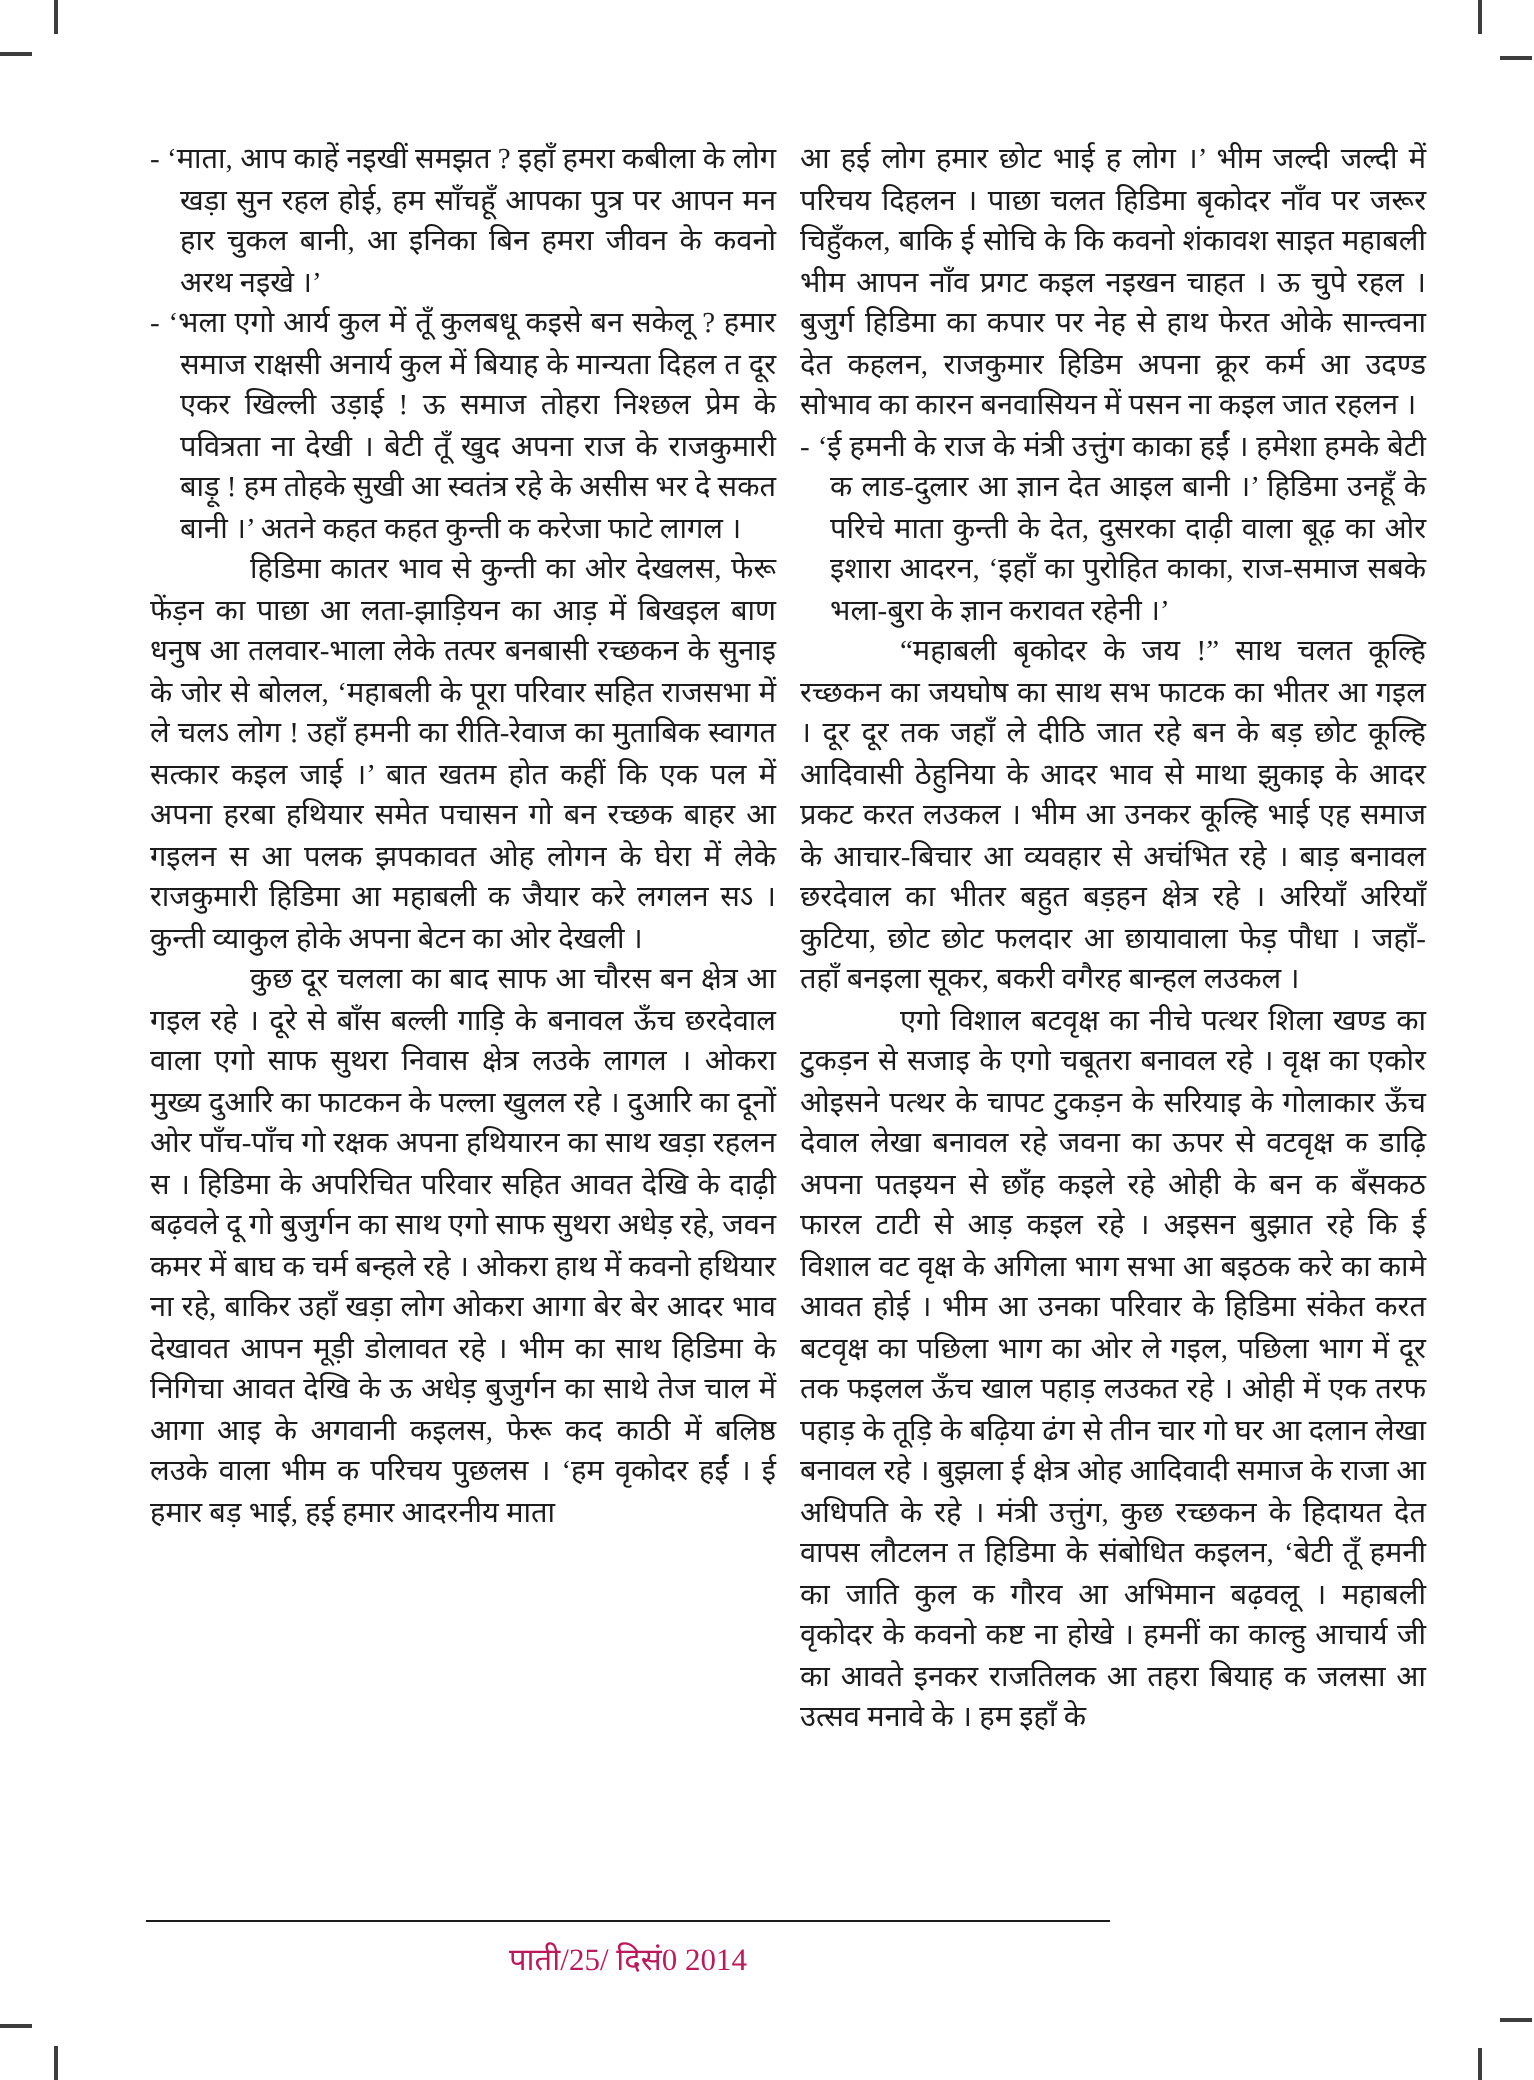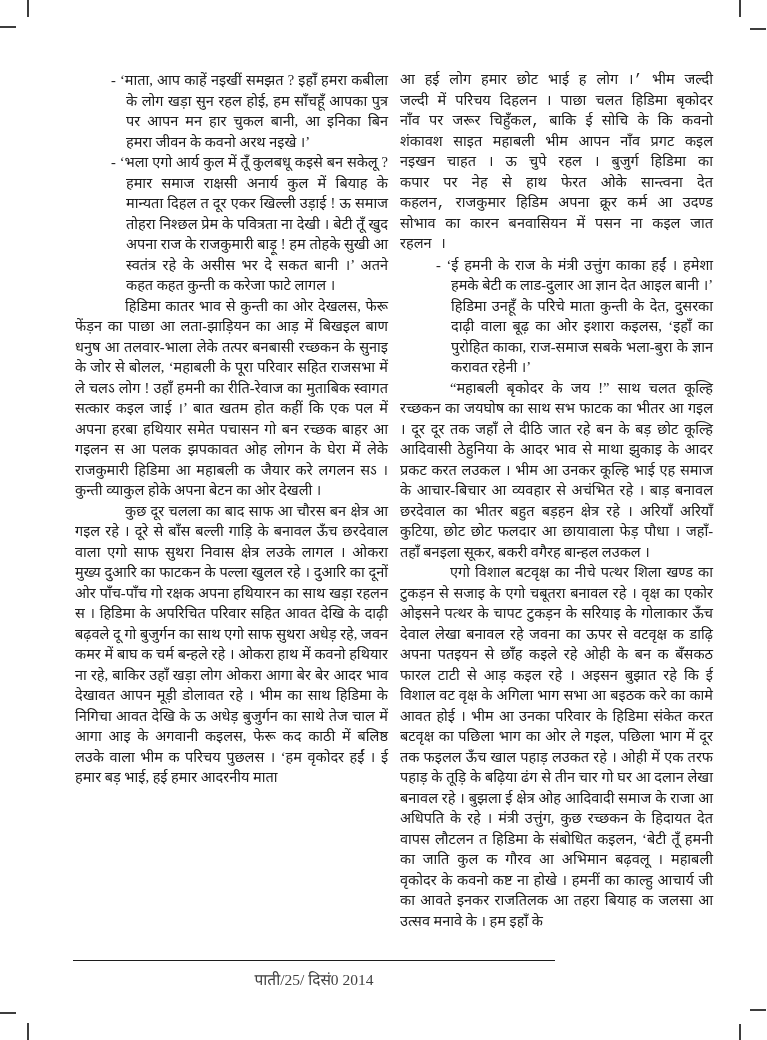--- a/index.html
+++ b/index.html
@@ -32,40 +32,40 @@
     gap: 12px;
   }
   .column {
     width: 313px;
     font-size: 14.5px;
     line-height: 20.5px;
     text-align: justify;
     letter-spacing: 0;
   }
   .column p { margin: 0; padding: 0; }
-  .column p.bullet { padding-left: 15px; text-indent: -15px; margin-left: 36px; }
+  .column p.bullet { padding-left: 15px; text-indent: -15px; }
   .column p.indent { text-indent: 50px; }
-  .column p.cont   { text-indent: 0; font-family: Liberation Mono, monospace; }
+  .column p.cont   { text-indent: 0; }
 
   .footer-rule {
     position: absolute;
     left: 73px;
     top: 960px;
     width: 482px;
     height: 0;
     border-top: 1.5px solid #1c1c1c;
   }
   .footer-text {
     position: absolute;
     left: 73px;
     top: 968px;
     width: 482px;
     text-align: center;
     font-size: 15.5px;
-    color: #404040;
+    color: #be185d;
   }
 </style>
 </head>
 <body>
 
 <div class="page">
 
   <div class="crop tl-v"></div>
   <div class="crop tl-h"></div>
   <div class="crop tr-v"></div>
@@ -77,21 +77,21 @@
 
   <div class="content">
     <div class="column">
       <p class="bullet">- ‘माता, आप काहें नइखीं समझत ? इहाँ हमरा कबीला के लोग खड़ा सुन रहल होई, हम साँचहूँ आपका पुत्र पर आपन मन हार चुकल बानी, आ इनिका बिन हमरा जीवन के कवनो अरथ नइखे ।’</p>
       <p class="bullet">- ‘भला एगो आर्य कुल में तूँ कुलबधू कइसे बन सकेलू ? हमार समाज राक्षसी अनार्य कुल में बियाह के मान्यता दिहल त दूर एकर खिल्ली उड़ाई ! ऊ समाज तोहरा निश्छल प्रेम के पवित्रता ना देखी । बेटी तूँ खुद अपना राज के राजकुमारी बाड़ू ! हम तोहके सुखी आ स्वतंत्र रहे के असीस भर दे सकत बानी ।’ अतने कहत कहत कुन्ती क करेजा फाटे लागल ।</p>
       <p class="indent">हिडिमा कातर भाव से कुन्ती का ओर देखलस, फेरू फेंड़न का पाछा आ लता-झाड़ियन का आड़ में बिखइल बाण धनुष आ तलवार-भाला लेके तत्पर बनबासी रच्छकन के सुनाइ के जोर से बोलल, ‘महाबली के पूरा परिवार सहित राजसभा में ले चलऽ लोग ! उहाँ हमनी का रीति-रेवाज का मुताबिक स्वागत सत्कार कइल जाई ।’ बात खतम होत कहीं कि एक पल में अपना हरबा हथियार समेत पचासन गो बन रच्छक बाहर आ गइलन स आ पलक झपकावत ओह लोगन के घेरा में लेके राजकुमारी हिडिमा आ महाबली क जैयार करे लगलन सऽ । कुन्ती व्याकुल होके अपना बेटन का ओर देखली ।</p>
       <p class="indent">कुछ दूर चलला का बाद साफ आ चौरस बन क्षेत्र आ गइल रहे । दूरे से बाँस बल्ली गाड़ि के  बनावल ऊँच छरदेवाल वाला एगो साफ सुथरा निवास क्षेत्र लउके लागल । ओकरा मुख्य दुआरि का फाटकन के पल्ला खुलल रहे । दुआरि का दूनों ओर पाँच-पाँच गो रक्षक अपना हथियारन का साथ खड़ा रहलन स । हिडिमा के अपरिचित परिवार सहित आवत देखि के दाढ़ी बढ़वले दू गो बुजुर्गन का साथ एगो साफ सुथरा अधेड़ रहे, जवन कमर में बाघ क चर्म बन्हले रहे । ओकरा हाथ में कवनो हथियार ना रहे, बाकिर उहाँ खड़ा लोग ओकरा आगा बेर बेर आदर भाव देखावत आपन मूड़ी डोलावत रहे । भीम का साथ हिडिमा के निगिचा आवत देखि के ऊ अधेड़ बुजुर्गन का साथे तेज चाल में आगा आइ के अगवानी कइलस, फेरू कद काठी में बलिष्ठ लउके वाला भीम क परिचय पुछलस । ‘हम वृकोदर हईं । ई हमार बड़ भाई, हई हमार आदरनीय माता</p>
     </div>
     <div class="column">
       <p class="cont">आ हई लोग हमार छोट भाई ह लोग ।’ भीम जल्दी जल्दी में परिचय दिहलन । पाछा चलत हिडिमा बृकोदर नाँव पर जरूर चिहुँकल, बाकि ई सोचि के कि कवनो शंकावश साइत महाबली भीम आपन नाँव प्रगट कइल नइखन चाहत । ऊ चुपे रहल । बुजुर्ग हिडिमा का कपार पर नेह से हाथ फेरत ओके सान्त्वना देत कहलन, राजकुमार हिडिम अपना क्रूर कर्म आ उदण्ड सोभाव का कारन बनवासियन में पसन ना कइल जात रहलन ।</p>
-      <p class="bullet">- ‘ई हमनी के राज के मंत्री उत्तुंग काका हईं । हमेशा हमके बेटी क लाड-दुलार आ ज्ञान देत आइल बानी ।’ हिडिमा उनहूँ के परिचे माता कुन्ती के देत, दुसरका दाढ़ी वाला बूढ़ का ओर इशारा कइलस, ‘इहाँ का पुरोहित काका, राज-समाज सबके भला-बुरा के ज्ञान करावत रहेनी ।’</p>
+      <p class="bullet">- ‘ई हमनी के राज के मंत्री उत्तुंग काका हईं । हमेशा हमके बेटी क लाड-दुलार आ ज्ञान देत आइल बानी ।’ हिडिमा उनहूँ के परिचे माता कुन्ती के देत, दुसरका दाढ़ी वाला बूढ़ का ओर इशारा आदरन, ‘इहाँ का पुरोहित काका, राज-समाज सबके भला-बुरा के ज्ञान करावत रहेनी ।’</p>
       <p class="indent">“महाबली बृकोदर के जय !” साथ चलत कूल्हि रच्छकन का जयघोष का साथ सभ फाटक का भीतर आ गइल । दूर दूर तक जहाँ ले दीठि जात रहे बन के बड़ छोट कूल्हि आदिवासी ठेहुनिया के आदर भाव से माथा झुकाइ के आदर प्रकट करत लउकल । भीम आ उनकर कूल्हि भाई एह समाज के आचार-बिचार आ व्यवहार से अचंभित रहे । बाड़ बनावल छरदेवाल का भीतर बहुत बड़हन क्षेत्र रहे । अरियाँ अरियाँ कुटिया, छोट छोट फलदार आ छायावाला फेड़ पौधा । जहाँ-तहाँ बनइला सूकर, बकरी वगैरह बान्हल लउकल ।</p>
       <p class="indent">एगो विशाल बटवृक्ष का नीचे पत्थर शिला खण्ड का टुकड़न से सजाइ के एगो चबूतरा बनावल रहे । वृक्ष का एकोर ओइसने पत्थर के चापट टुकड़न के सरियाइ के गोलाकार ऊँच देवाल लेखा बनावल रहे जवना का ऊपर से वटवृक्ष क डाढ़ि अपना पतइयन से छाँह कइले रहे ओही के बन क बँसकठ फारल टाटी से आड़ कइल रहे । अइसन बुझात रहे कि ई विशाल वट वृक्ष के अगिला भाग सभा आ बइठक करे का कामे आवत होई । भीम आ उनका परिवार के हिडिमा संकेत करत बटवृक्ष का पछिला भाग का ओर ले गइल, पछिला भाग में दूर तक फइलल ऊँच खाल पहाड़ लउकत रहे । ओही में एक तरफ पहाड़ के तूड़ि के बढ़िया ढंग से तीन चार गो घर आ दलान लेखा बनावल रहे । बुझला ई क्षेत्र ओह आदिवादी समाज के राजा आ अधिपति के रहे । मंत्री उत्तुंग, कुछ रच्छकन के हिदायत देत वापस लौटलन त हिडिमा के संबोधित कइलन, ‘बेटी तूँ हमनी का जाति कुल क गौरव आ अभिमान बढ़वलू । महाबली वृकोदर के कवनो कष्ट ना होखे । हमनीं का काल्हु आचार्य जी का आवते इनकर राजतिलक आ तहरा बियाह क जलसा आ उत्सव मनावे के । हम इहाँ के</p>
     </div>
   </div>
 
   <div class="footer-rule"></div>
   <div class="footer-text">पाती/25/ दिसं0 2014</div>
 
 </div>
 

